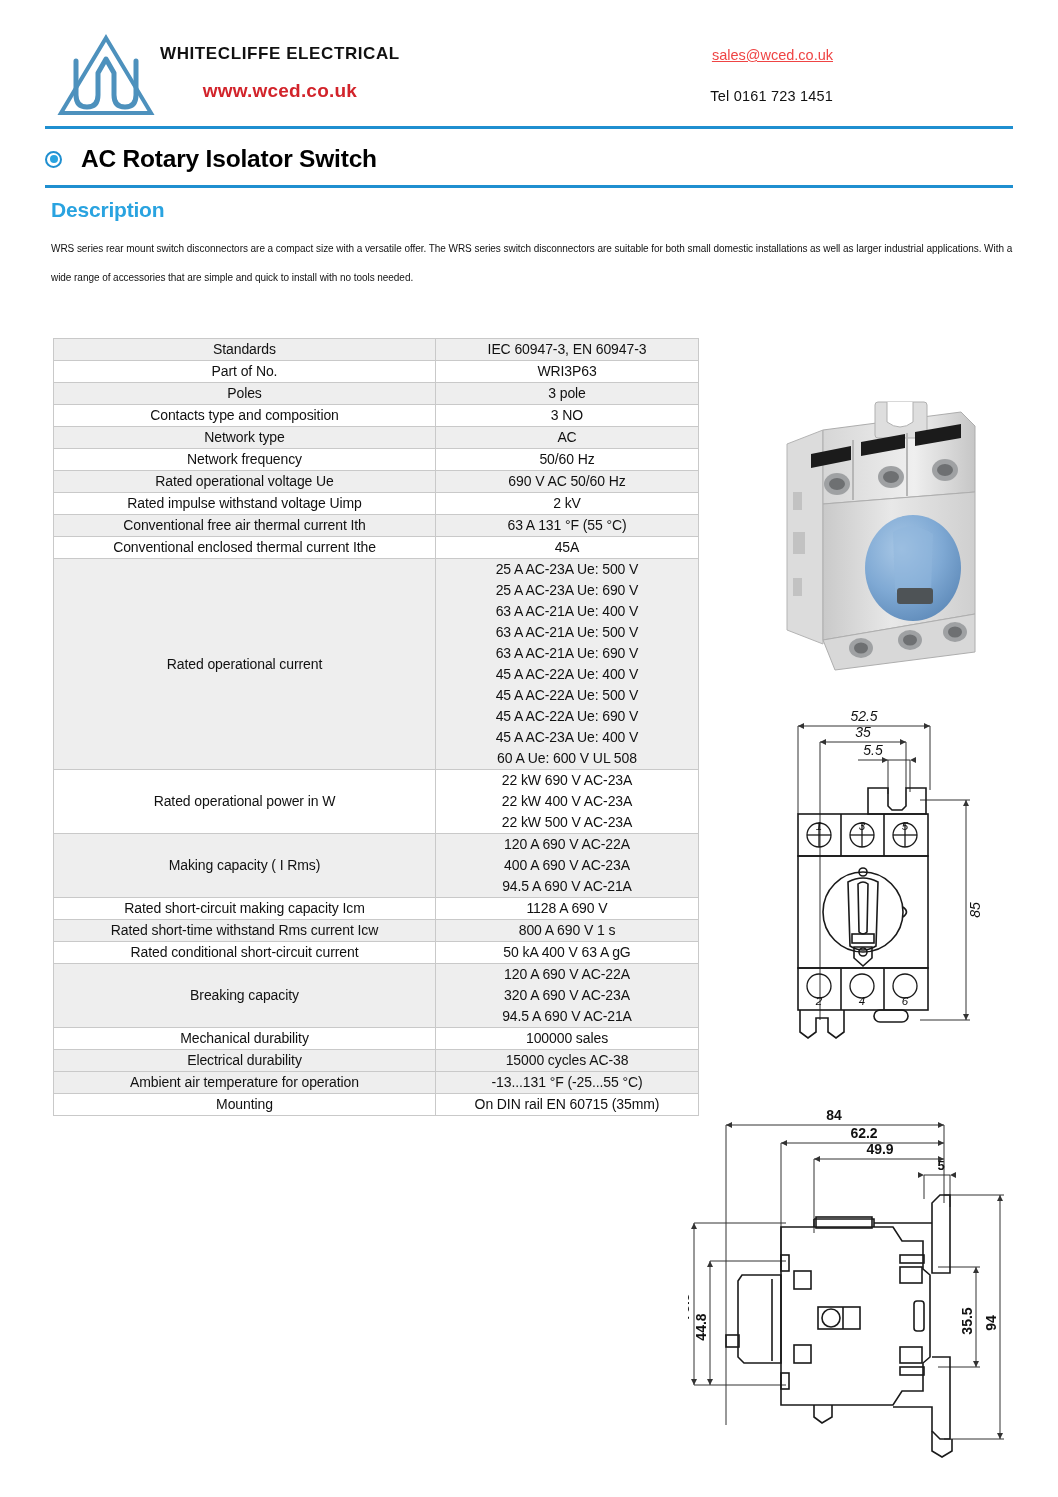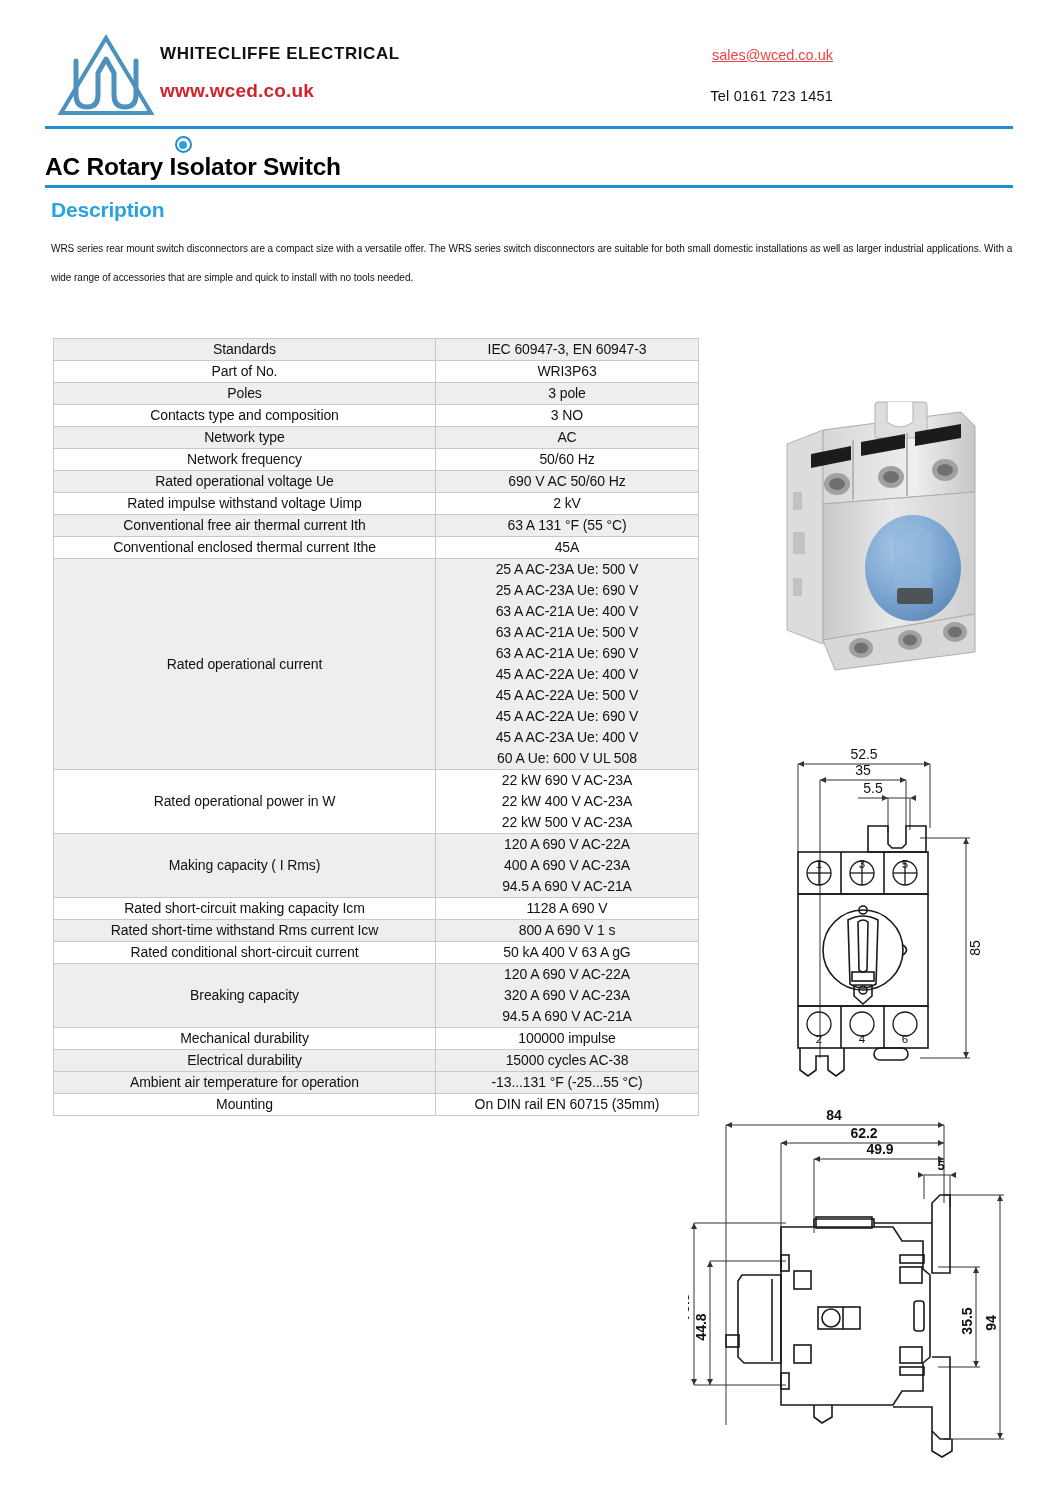--- a/index.html
+++ b/index.html
@@ -4,30 +4,30 @@
 <style>
   html,body{margin:0;padding:0;background:#fff;}
   body{width:1058px;height:1497px;position:relative;
        font-family:"Liberation Sans",sans-serif;color:#000;overflow:hidden;}
 
   
   #header{position:absolute;left:0;top:0;width:878px;height:118px;}
   #logo-mark{position:absolute;left:56px;top:33px;width:100px;height:86px;}
   #brand-block{position:absolute;left:160px;top:44px;}
   #company-name{font-size:17px;font-weight:bold;letter-spacing:.6px;color:#111;}
-  #website{font-size:19px;font-weight:bold;color:#d2232a;margin-top:16px;letter-spacing:.2px;}
+  #website{font-size:19px;font-weight:bold;color:#d2232a;margin-top:16px;letter-spacing:.2px;text-align:center;}
   #contact-block{position:absolute;right:45px;top:47px;text-align:right;}
   #email{font-size:14.5px;color:#ef4444;text-decoration:underline;display:block;}
   #phone{font-size:14.5px;color:#111;display:block;margin-top:25px;letter-spacing:.2px;}
 
   
   .blue-rule{position:absolute;left:45px;width:968px;height:3px;background:#1f8fd0;}
   #rule-top{top:126px;}
   #rule-bottom{top:185px;}
-  #title-row{position:absolute;left:45px;top:136px;height:46px;display:flex;align-items:center;flex-direction:column;}
+  #title-row{position:absolute;left:45px;top:136px;height:46px;display:flex;align-items:center;}
   #title-bullet{width:17px;height:17px;border-radius:50%;border:2.5px solid #1f8fd0;
         box-sizing:border-box;background:#fff;position:relative;margin-right:19px;}
   #title-bullet::after{content:"";position:absolute;left:50%;top:50%;width:8px;height:8px;
         border-radius:50%;background:#29a3e0;transform:translate(-50%,-50%);}
   #page-title{font-size:24.5px;font-weight:bold;letter-spacing:-.2px;color:#000;}
 
   
   #desc-heading{position:absolute;left:51px;top:198px;font-size:21px;font-weight:bold;
         color:#29a3e0;letter-spacing:-.2px;}
   #desc-text{position:absolute;left:51px;top:234px;width:963px;font-size:10px;
@@ -40,21 +40,21 @@
         vertical-align:middle;padding:0 4px;line-height:21px;letter-spacing:-.1px;}
   #spec-table td.k{width:373px;}
   #spec-table td.v{width:254px;}
   #spec-table tr.alt td{background:#eeeeee;}
   #spec-table tr td{background:#fff;}
   #spec-table tr.alt td{background:#eeeeee;}
   .multi{white-space:pre-line;line-height:21.5px;}
 
   
   #product-photo{position:absolute;left:765px;top:392px;width:250px;height:280px;}
-  #dim-front{position:absolute;left:770px;top:740px;width:250px;height:355px;}
+  #dim-front{position:absolute;left:770px;top:702px;width:250px;height:355px;font-style:italic;}
   #dim-side{position:absolute;left:688px;top:1095px;width:330px;height:375px;font-weight:bold;}
   svg{display:block;}
 </style>
 </head>
 <body>
 
 <div id="header">
 
   <div id="logo-mark">
     <svg width="100" height="86" viewBox="0 0 100 86">
@@ -165,21 +165,21 @@
         <td class="v">50 kA 400 V 63 A gG</td>
       </tr>
       <tr class="alt">
         <td class="k">Breaking capacity</td>
         <td class="v multi">120 A 690 V AC-22A
 320 A 690 V AC-23A
 94.5 A 690 V AC-21A</td>
       </tr>
       <tr>
         <td class="k">Mechanical durability</td>
-        <td class="v">100000 impulse</td>
+        <td class="v">100000 sales</td>
       </tr>
       <tr class="alt">
         <td class="k">Electrical durability</td>
         <td class="v">15000 cycles AC-38</td>
       </tr>
       <tr class="alt">
         <td class="k">Ambient air temperature for operation</td>
         <td class="v">-13...131 °F (-25...55 °C)</td>
       </tr>
       <tr>

